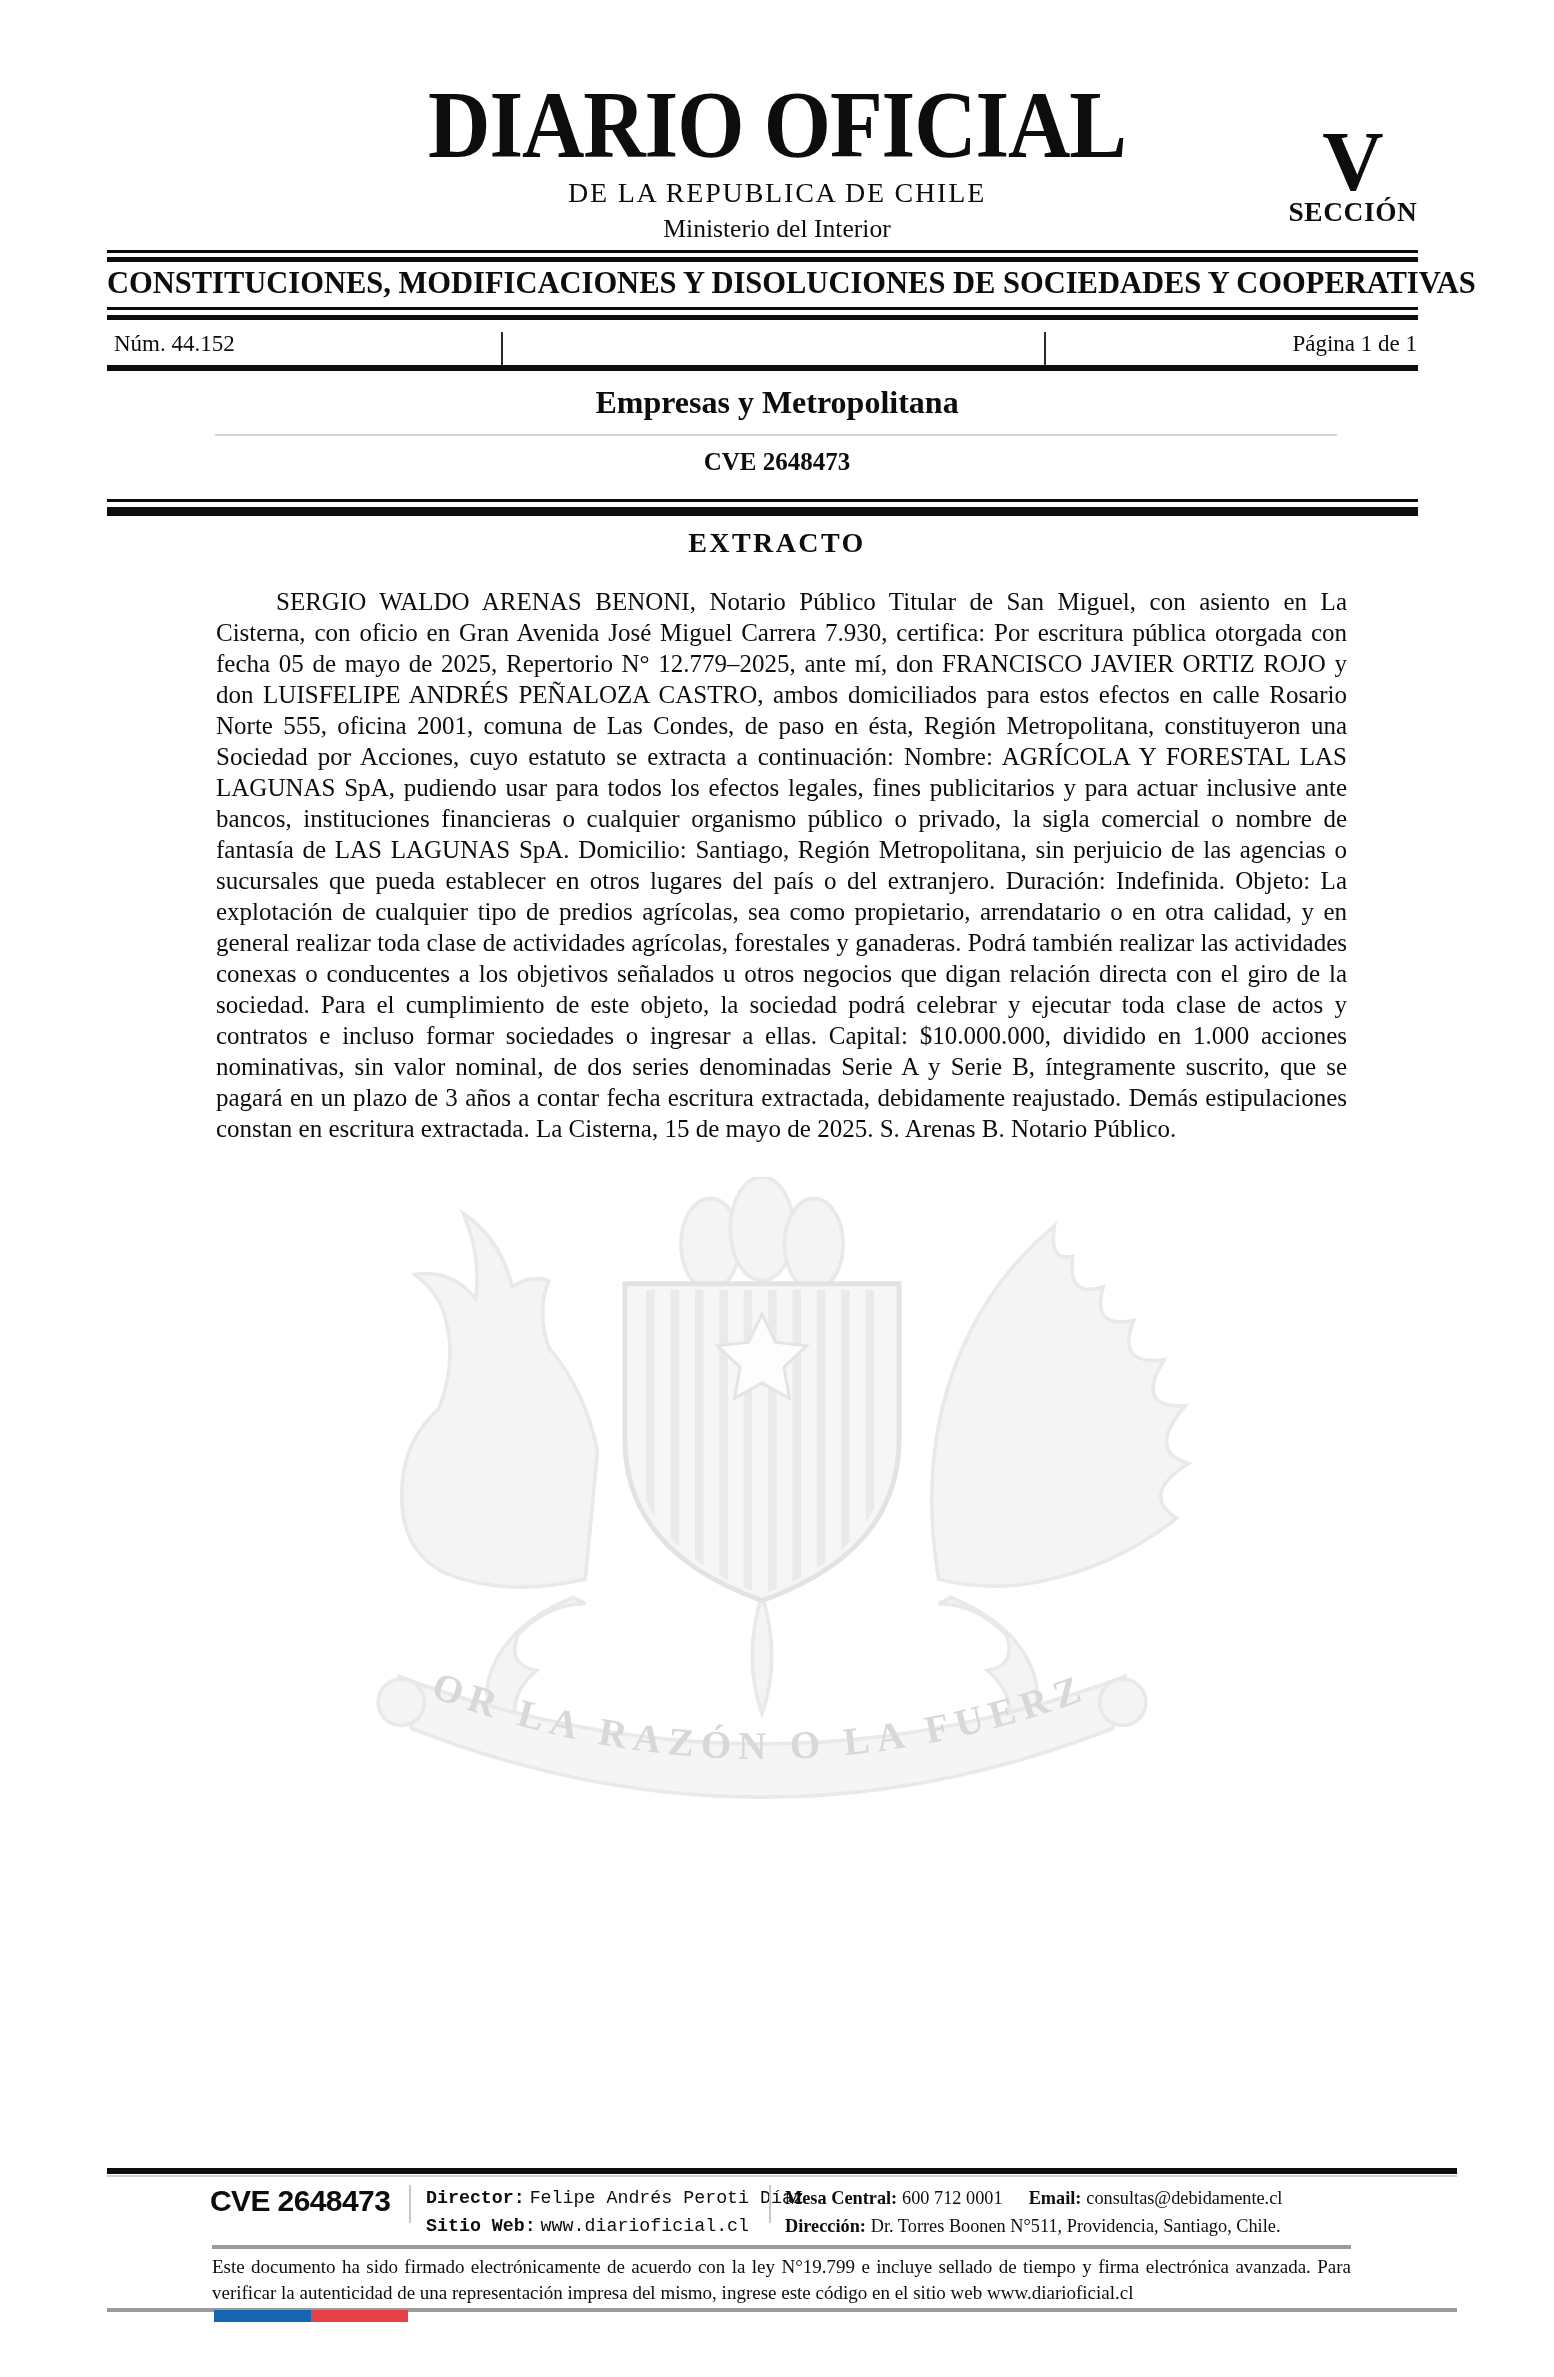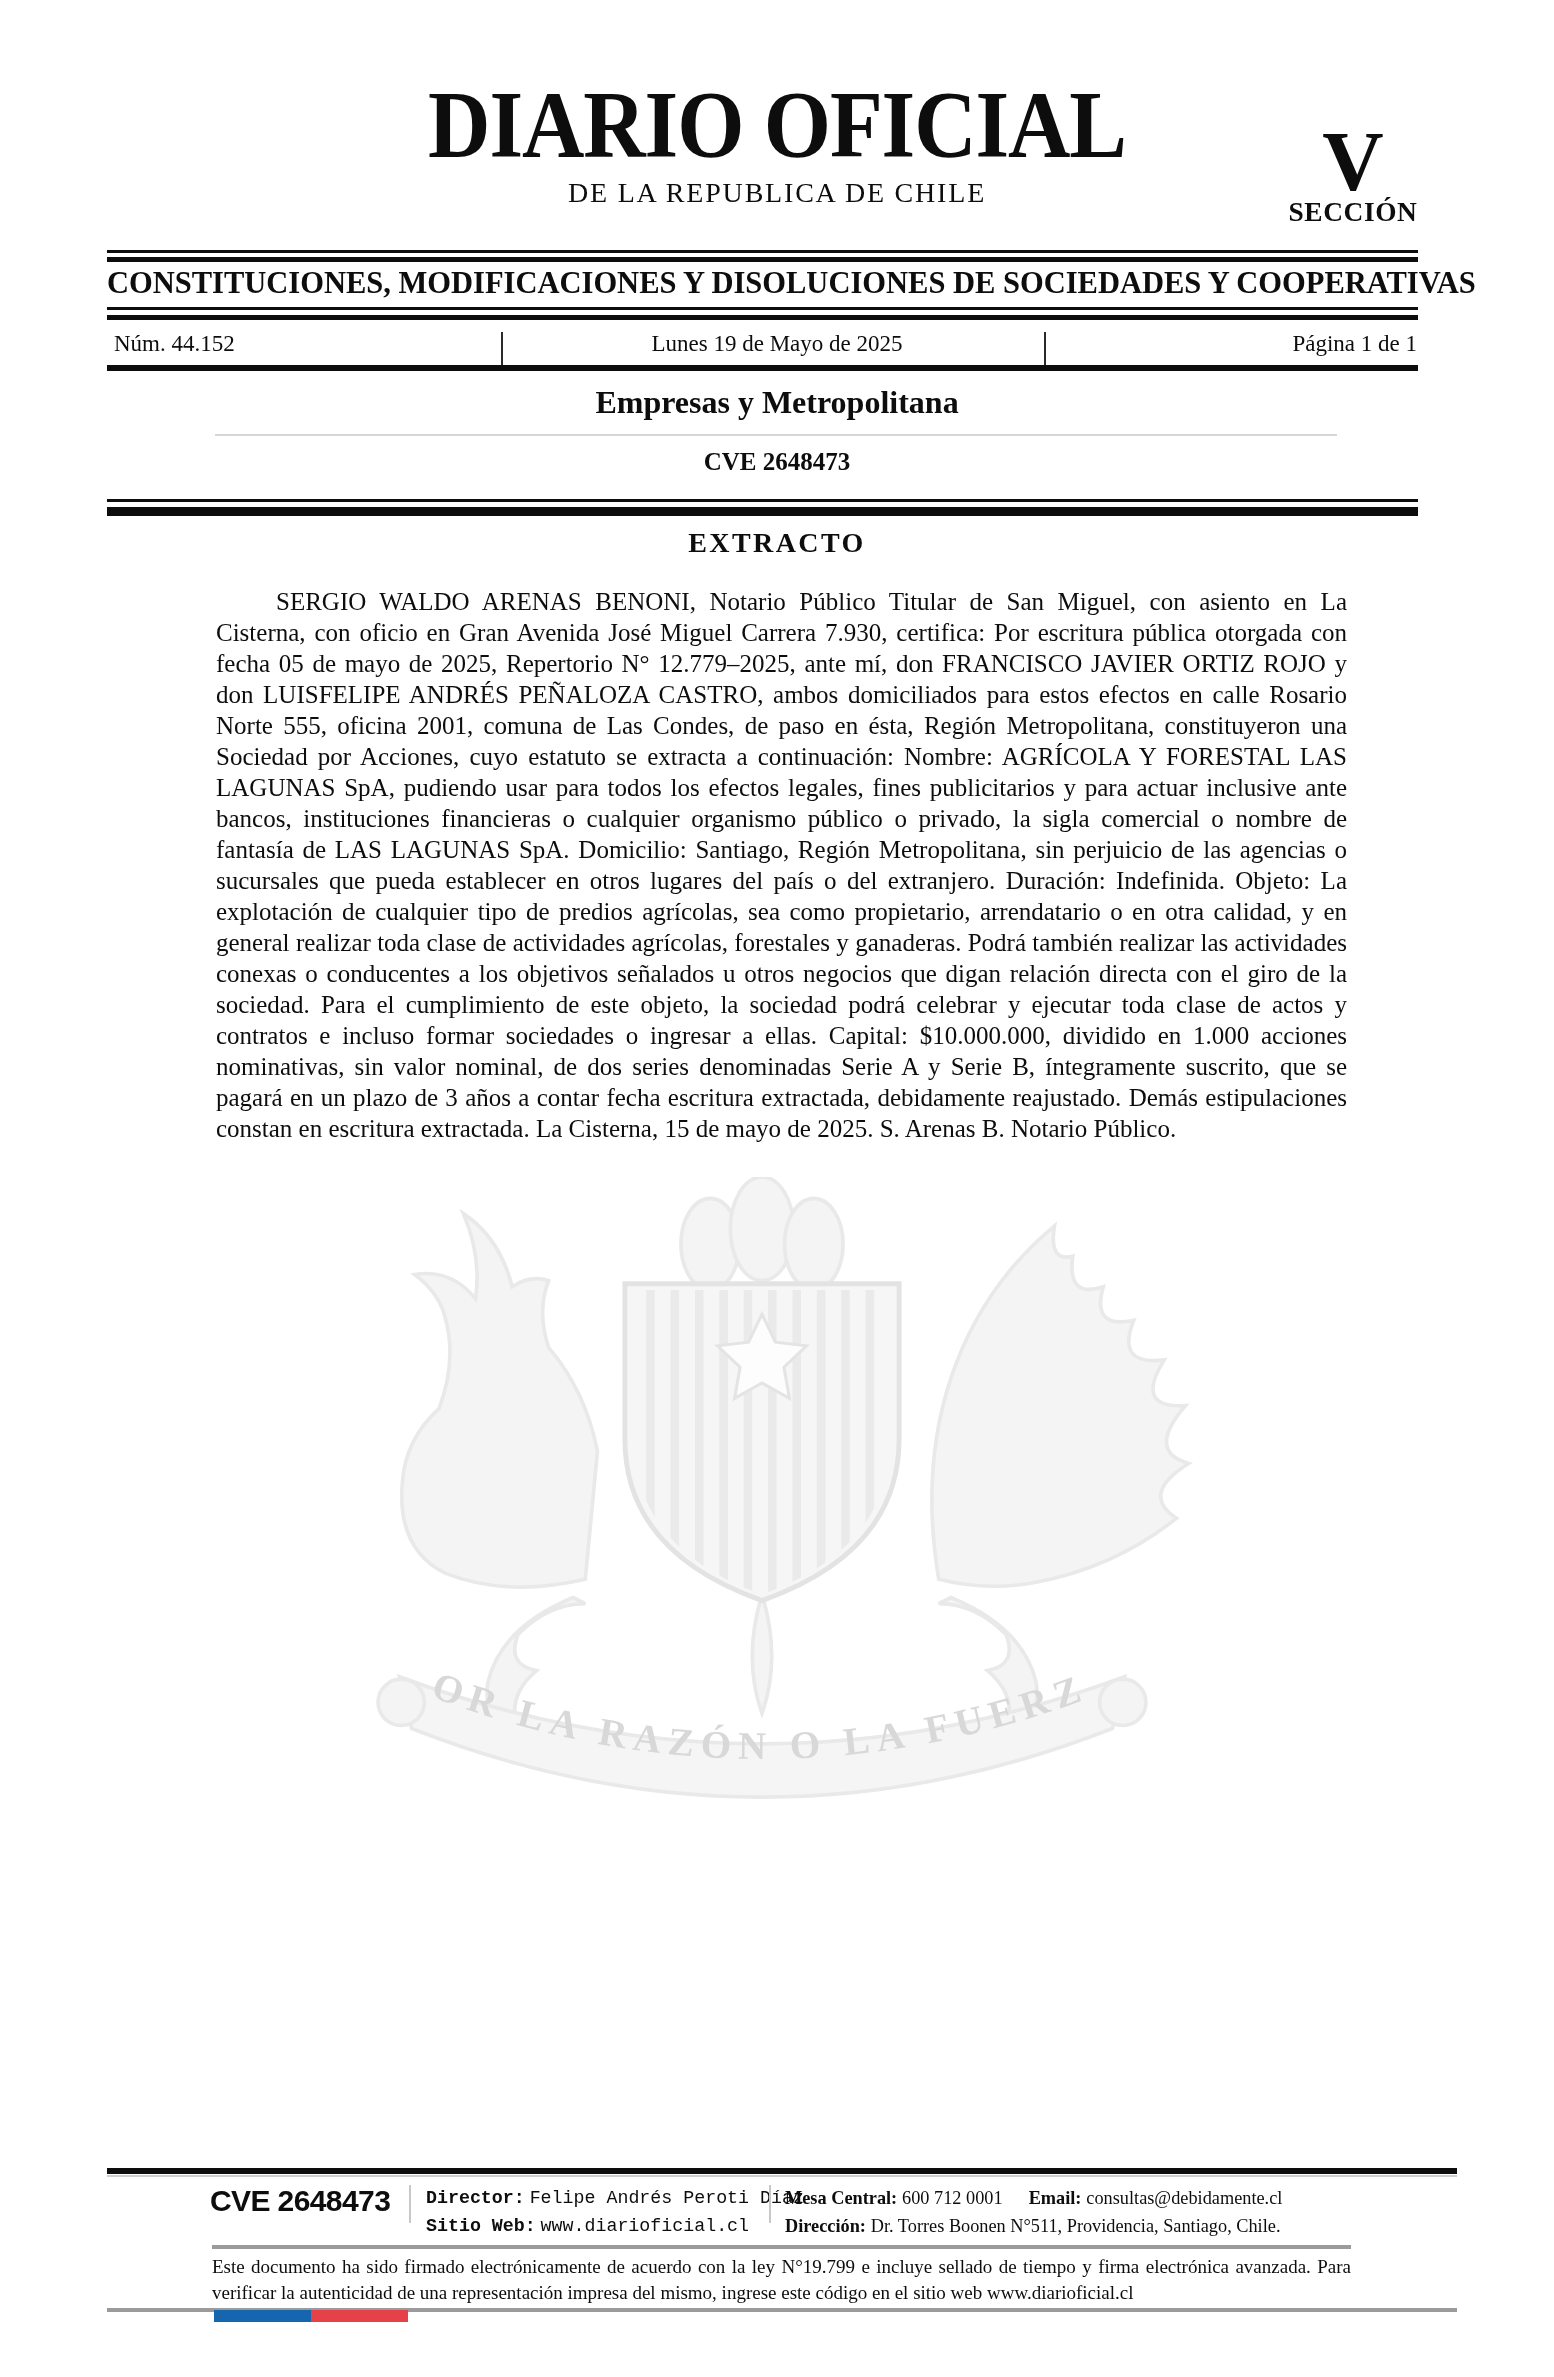--- a/index.html
+++ b/index.html
@@ -161,32 +161,32 @@
       </g>
       <polygon points="850,225 872,271 923,277 886,312 895,363 850,338 805,363 814,312 777,277 828,271" fill="#fdfdfd" stroke="#e4e4e4" stroke-width="5"></polygon>
       <text font-size="64" font-weight="bold" letter-spacing="12" fill="#d8d8d8">
         <textPath href="#mottoArc" startOffset="50%" text-anchor="middle">POR LA RAZÓN O LA FUERZA</textPath>
       </text>
     </svg>
   </div>
 
   <div class="layer masthead-title">DIARIO OFICIAL</div>
   <div class="layer masthead-subtitle">DE LA REPUBLICA DE CHILE</div>
+  <div class="layer masthead-ministry">Ministerio del Interior</div>
   <div class="layer section-letter">V</div>
   <div class="layer section-label">SECCIÓN</div>
 
   <div class="layer hrule r-a1"></div>
   <div class="layer hrule r-a2"></div>
   <div class="layer band-heading">CONSTITUCIONES, MODIFICACIONES Y DISOLUCIONES DE SOCIEDADES Y COOPERATIVAS</div>
   <div class="layer hrule r-b1"></div>
   <div class="layer hrule r-b2"></div>
 
   <div class="layer meta-num">Núm. 44.152</div>
   <div class="layer meta-div meta-div1"></div>
-  <div class="layer meta-date">Lunes 19 de Mayo de 2025</div>
   <div class="layer meta-div meta-div2"></div>
   <div class="layer meta-page">Página 1 de 1</div>
   <div class="layer hrule r-c"></div>
 
   <div class="layer article-title">Empresas y Metropolitana</div>
   <div class="layer rule-light"></div>
   <div class="layer article-cve">CVE 2648473</div>
   <div class="layer hrule r-d1"></div>
   <div class="layer hrule r-d2"></div>
   <div class="layer extracto">EXTRACTO</div>

